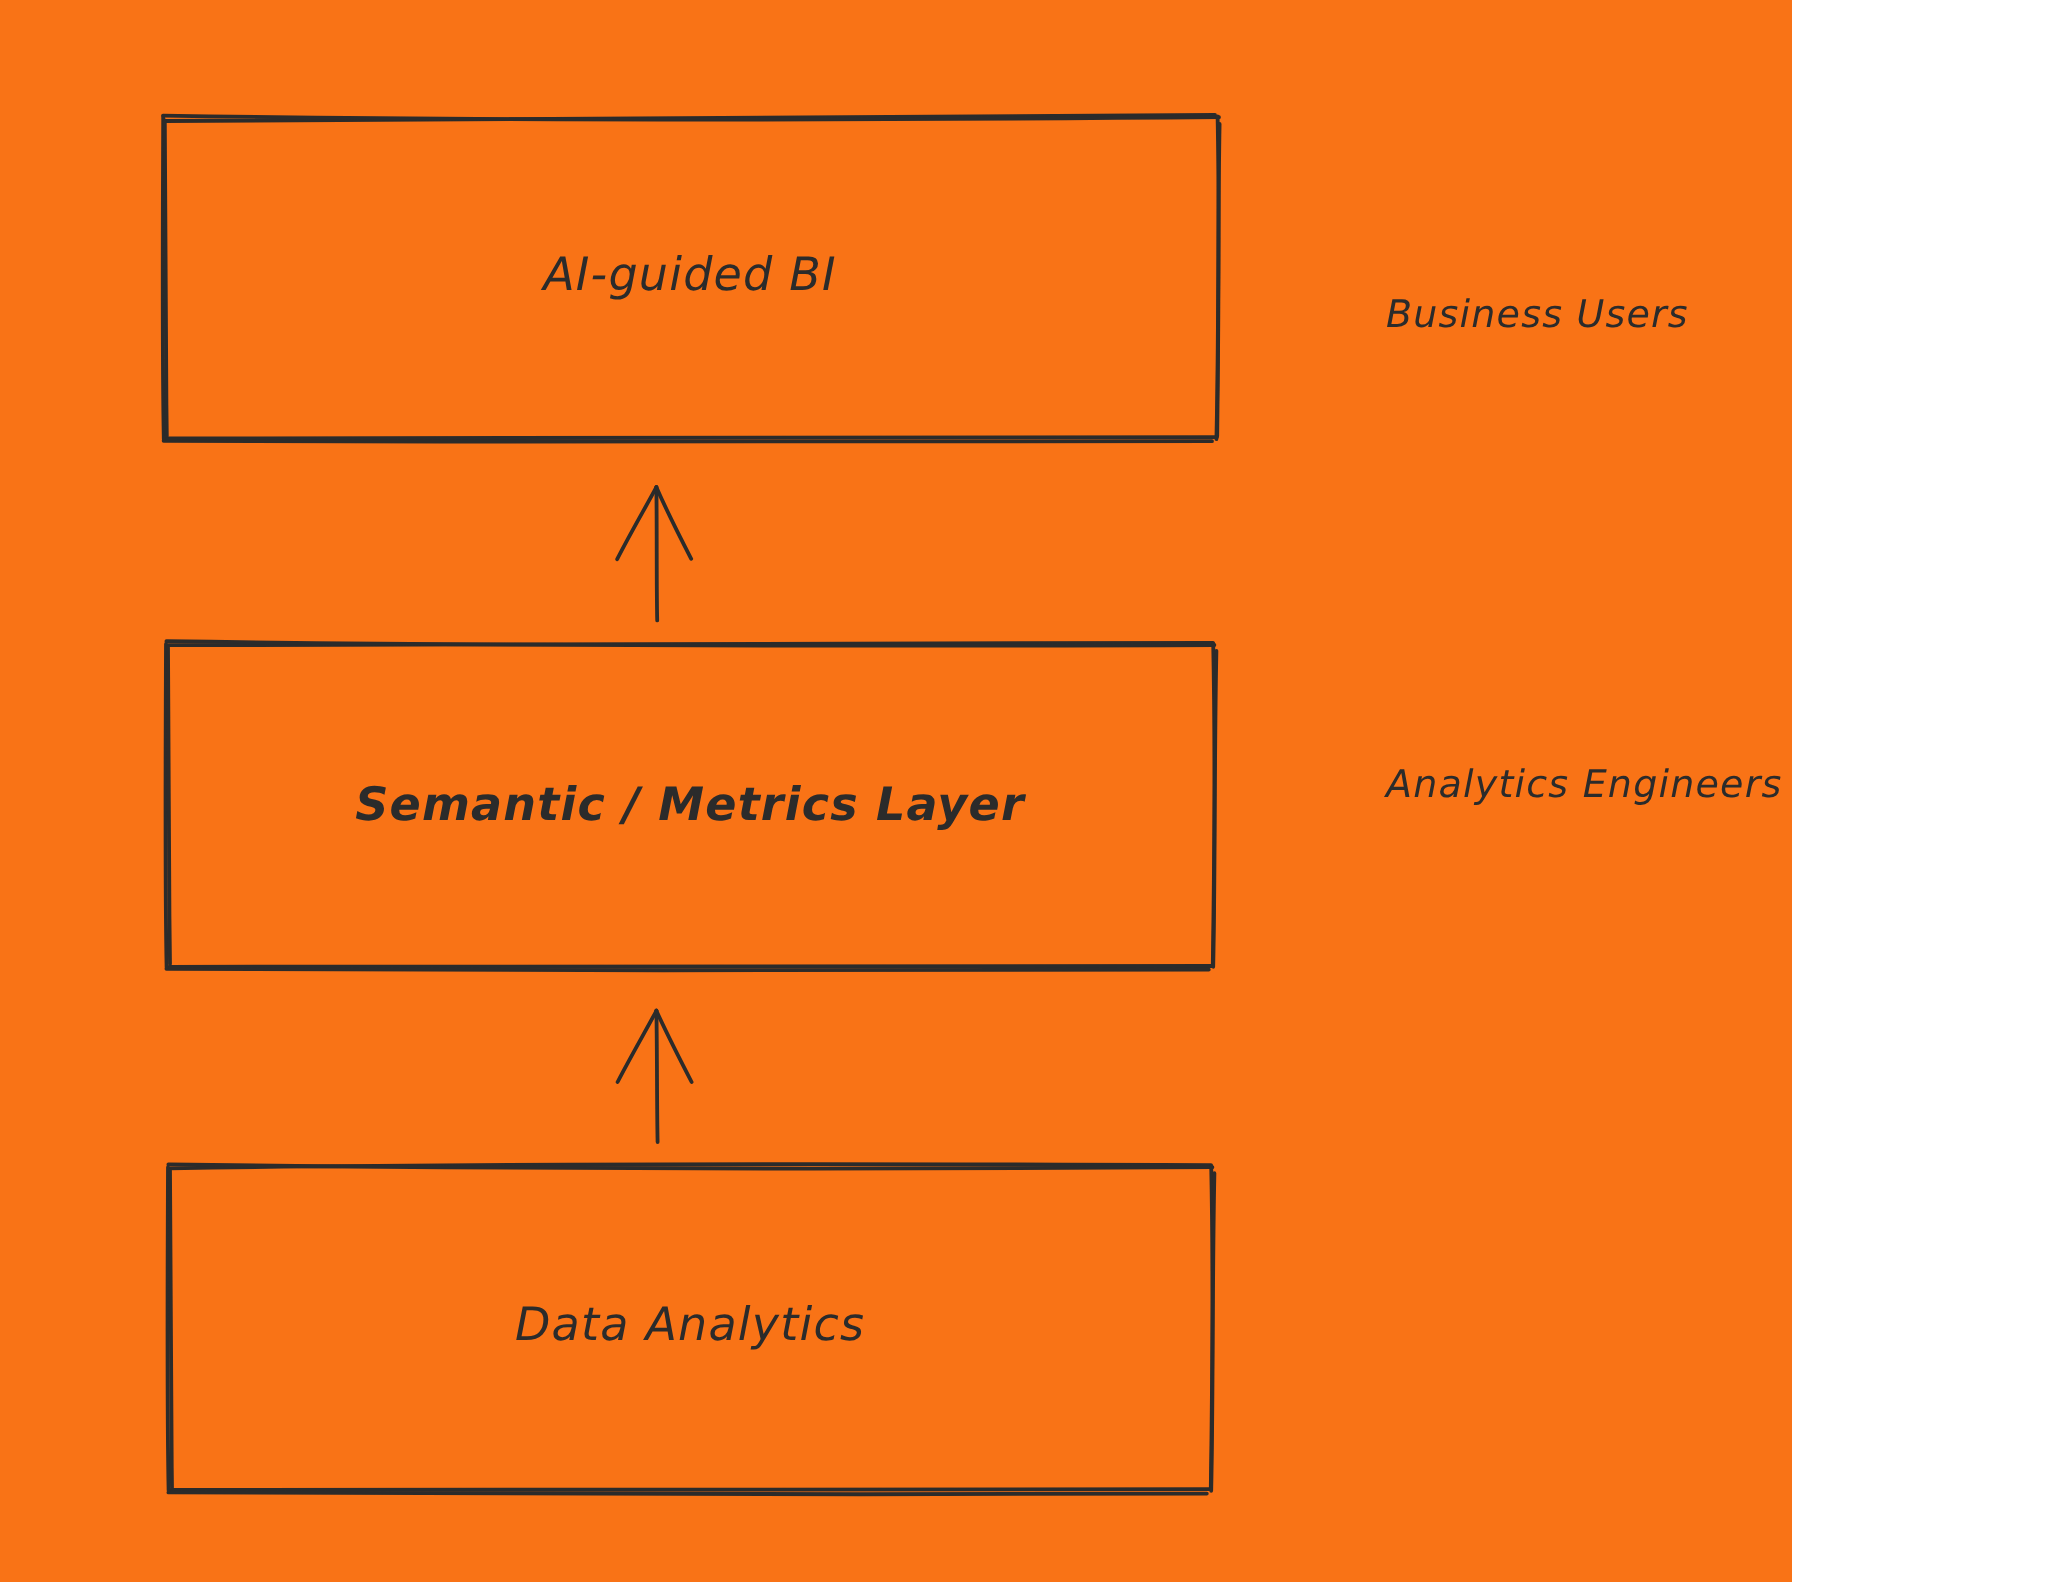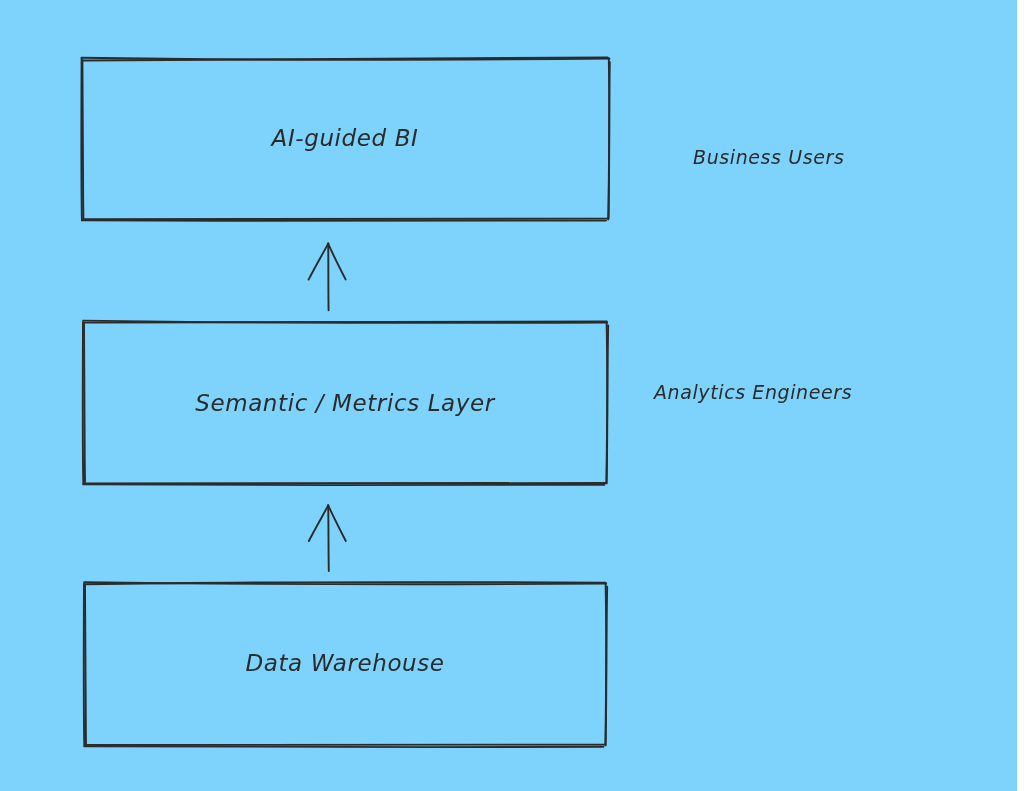--- a/index.html
+++ b/index.html
@@ -9,23 +9,23 @@
     background: #ffffff;
   }
   body {
     width: 1024px;
     height: 791px;
     overflow: hidden;
     font-family: "DejaVu Sans", sans-serif;
   }
   #canvas {
     position: relative;
-    width: 1017px;
+    width: 896px;
     height: 791px;
-    background: #7dd3fc;
+    background: #f97316;
   }
   #sketch {
     position: absolute;
     left: 0;
     top: 0;
     width: 1024px;
     height: 791px;
   }
   .node-label,
   .side-label {
@@ -47,25 +47,25 @@
   .node-label.two-line {
     line-height: 1.32;
   }
   .side-label {
     text-align: left;
     transform: translateY(-50%);
     font-size: 19px;
   }
   
   #label-bi        { left: 345px; top: 138px; }
-  #label-semantic  { left: 345px; top: 403px; }
+  #label-semantic  { left: 345px; top: 403px; font-weight: bold; }
   #label-warehouse { left: 345px; top: 663px; }
 
   #side-business   { left: 693px; top: 158px; }
-  #side-analytics  { left: 654px; top: 393px; }
+  #side-analytics  { left: 693px; top: 393px; }
   #side-data       { left: 693px; top: 663px; }
 </style>
 </head>
 <body>
 
 <div id="canvas">
 
   <svg id="sketch" viewBox="0 0 1024 791" xmlns="http://www.w3.org/2000/svg">
 
     <g fill="none" stroke="#2b2b2b" stroke-width="1.9" stroke-linecap="round" stroke-linejoin="round">
@@ -112,21 +112,21 @@
       <path d="M 84.3 745.2 C 83.4 700, 83.8 635, 84.0 583.6"></path>
       <path d="M 86.0 743.8 C 85.2 685, 85.5 625, 85.0 585.2"></path>
     </g>
   </svg>
 
   <div class="node-label" id="label-bi">AI-guided BI</div>
 
   <div class="node-label" id="label-semantic">Semantic / Metrics Layer</div>
 
   <div class="node-label two-line" id="label-warehouse">
-    <div>Data Warehouse</div>
+    <div>Data Analytics</div>
   </div>
 
   <div class="side-label" id="side-business">Business Users</div>
 
   <div class="side-label" id="side-analytics">Analytics Engineers</div>
 
 
 </div>
 
 </body></html>

